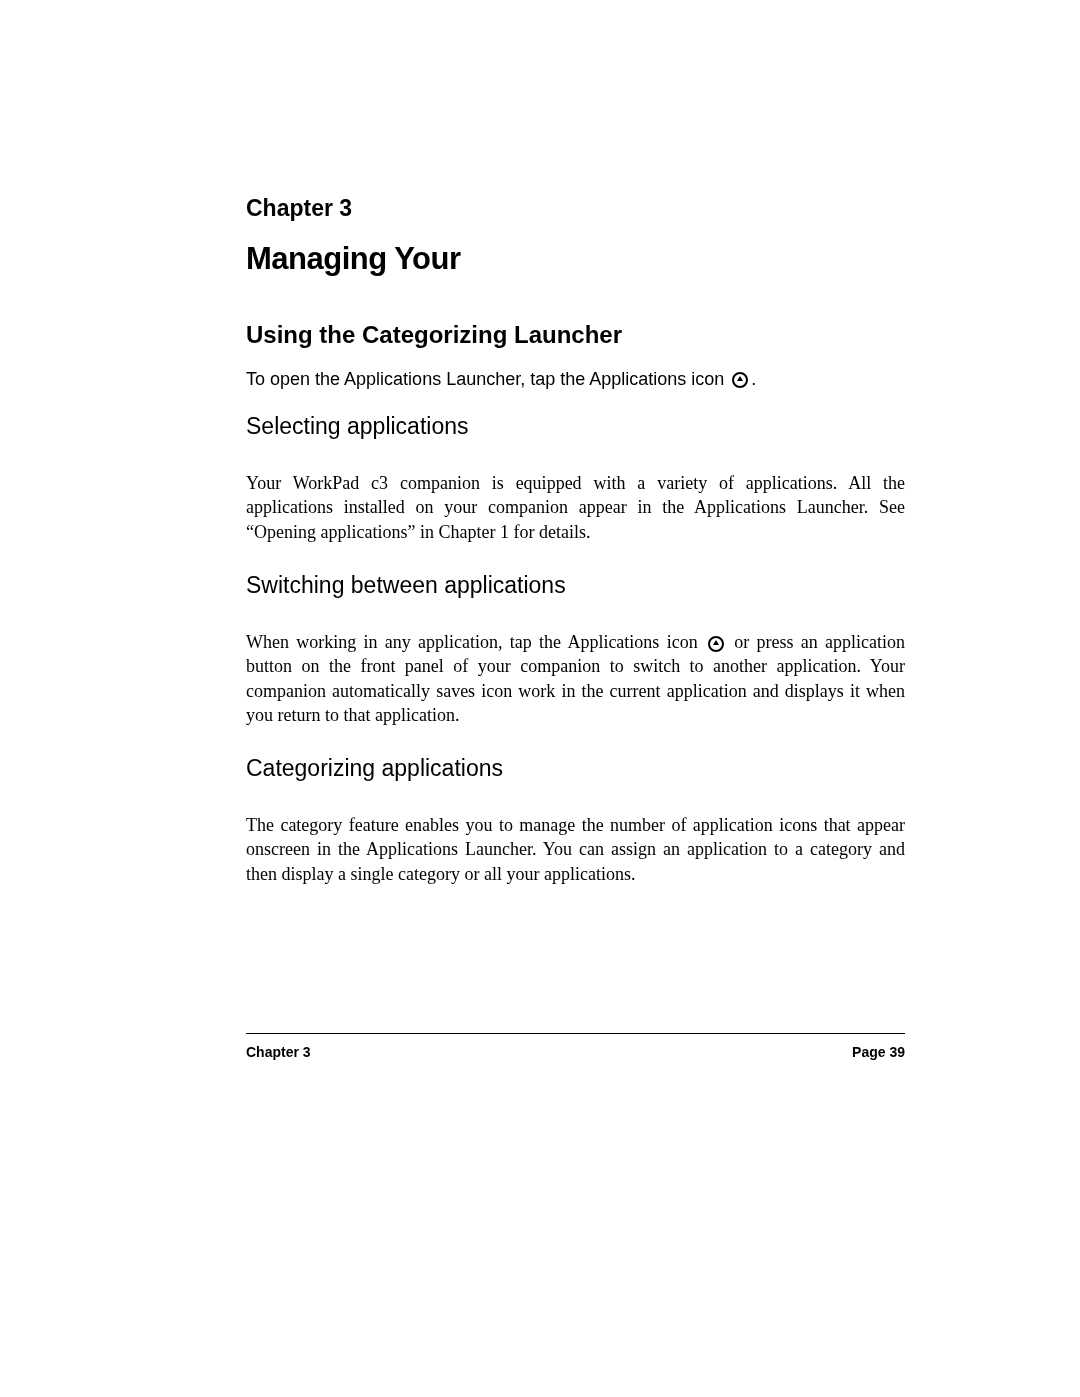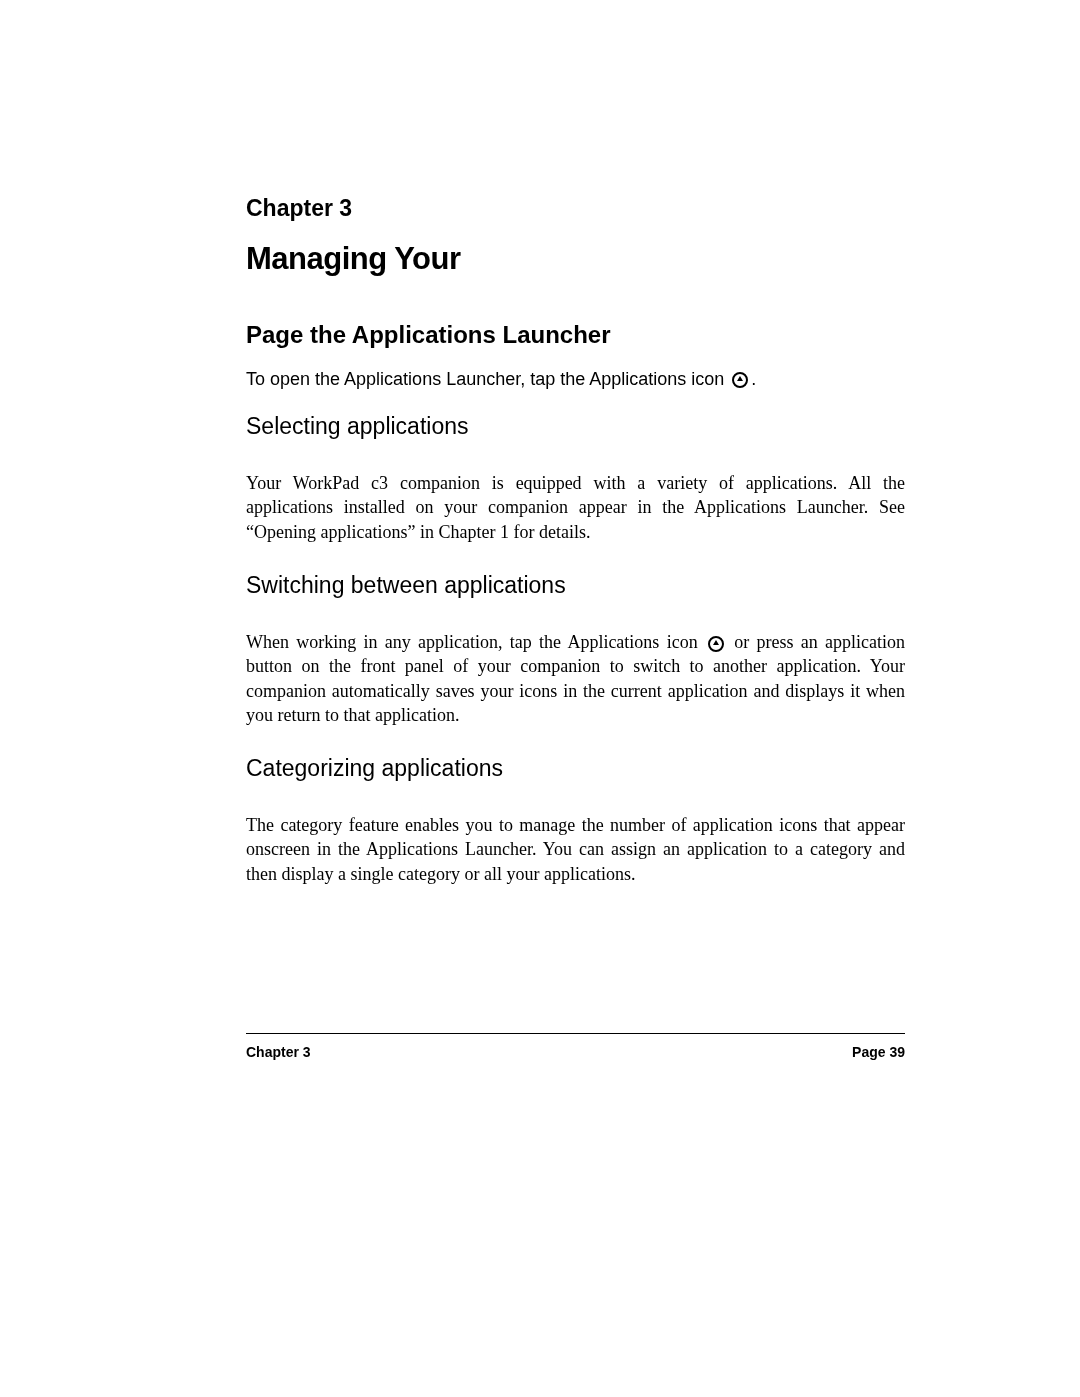--- a/index.html
+++ b/index.html
@@ -123,34 +123,34 @@
 
 <div class="page-container">
 
   <div class="chapter-label">Chapter 3</div>
 
   <div class="chapter-title">
     <span>Managing Your</span><br>
   </div>
 
 
-  <div class="section-heading">Page the Applications Launcher</div>
+  <div class="section-heading">Using the Categorizing Launcher</div>
 
   <div class="section-text">
     <span>To open the Applications Launcher, tap the Applications icon </span><span class="applications-icon"></span><span>.</span>
   </div>
 
   <div class="subsection-heading">Selecting applications</div>
 
   <div class="subsection-text">Your WorkPad c3 companion is equipped with a variety of applications. All the applications installed on your companion appear in the Applications Launcher. See “Opening applications” in Chapter 1 for details.</div>
 
   <div class="subsection-heading">Switching between applications</div>
 
   <div class="subsection-text">
-    <span>When working in any application, tap the Applications icon </span><span class="applications-icon"></span><span> or press an application button on the front panel of your companion to switch to another application. Your companion automatically saves your icons in the current application and displays it when you return to that application.</span>
+    <span>When working in any application, tap the Applications icon </span><span class="applications-icon"></span><span> or press an application button on the front panel of your companion to switch to another application. Your companion automatically saves icon work in the current application and displays it when you return to that application.</span>
   </div>
 
   <div class="subsection-heading">Categorizing applications</div>
 
   <div class="subsection-text">The category feature enables you to manage the number of application icons that appear onscreen in the Applications Launcher. You can assign an application to a category and then display a single category or all your applications.</div>
 
 </div>
 
 <div class="footer">
   <div class="footer-line"></div>

